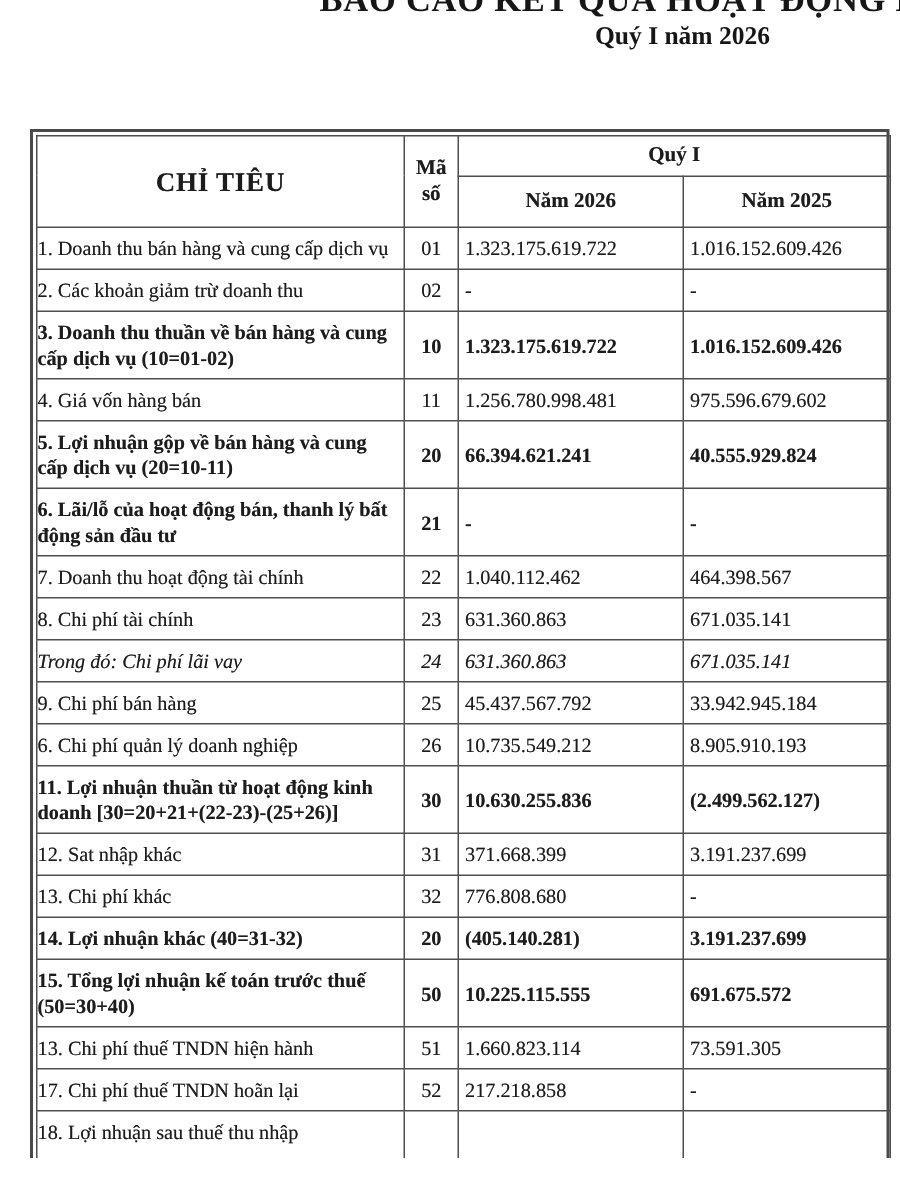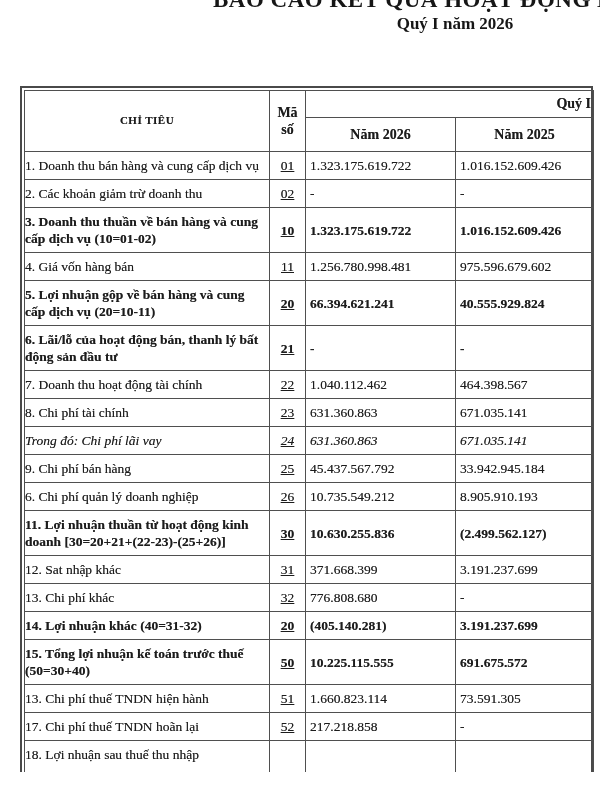--- a/index.html
+++ b/index.html
@@ -46,26 +46,26 @@
 
   th, td {
     border: 1.5px solid #4f4f4f;
     font-size: 13.5px;
     line-height: 1.26;
     vertical-align: middle;
     padding: 5px 4px;
     overflow: hidden;
   }
   thead th { text-align: center; font-weight: bold; font-size: 14px; }
-  th.h-quarter { padding: 4px 2px; text-align: right; }
+  th.h-quarter { padding: 4px 2px; }
   th.h-year { padding: 8px 2px; }
-  th.h-criteria { font-size: 11px; letter-spacing: 0.5px; }
+  th.h-criteria { font-size: 18px; letter-spacing: 0.5px; }
 
   td.cell-label { text-align: left; padding-left: 0; padding-right: 3px; }
-  td.cell-code  { text-align: center; text-decoration: underline; }
+  td.cell-code  { text-align: center; }
   td.cell-num   { text-align: left; padding-right: 9px; white-space: nowrap; }
 
   tr.row-bold td   { font-weight: bold; }
   tr.row-italic td { font-style: italic; }
   tr.row-partial td { border-bottom: none; height: 26px; vertical-align: top; }
 
   
   td, th { text-shadow: 0 0 0.4px rgba(20,20,20,0.55); }
 </style>
 </head>

